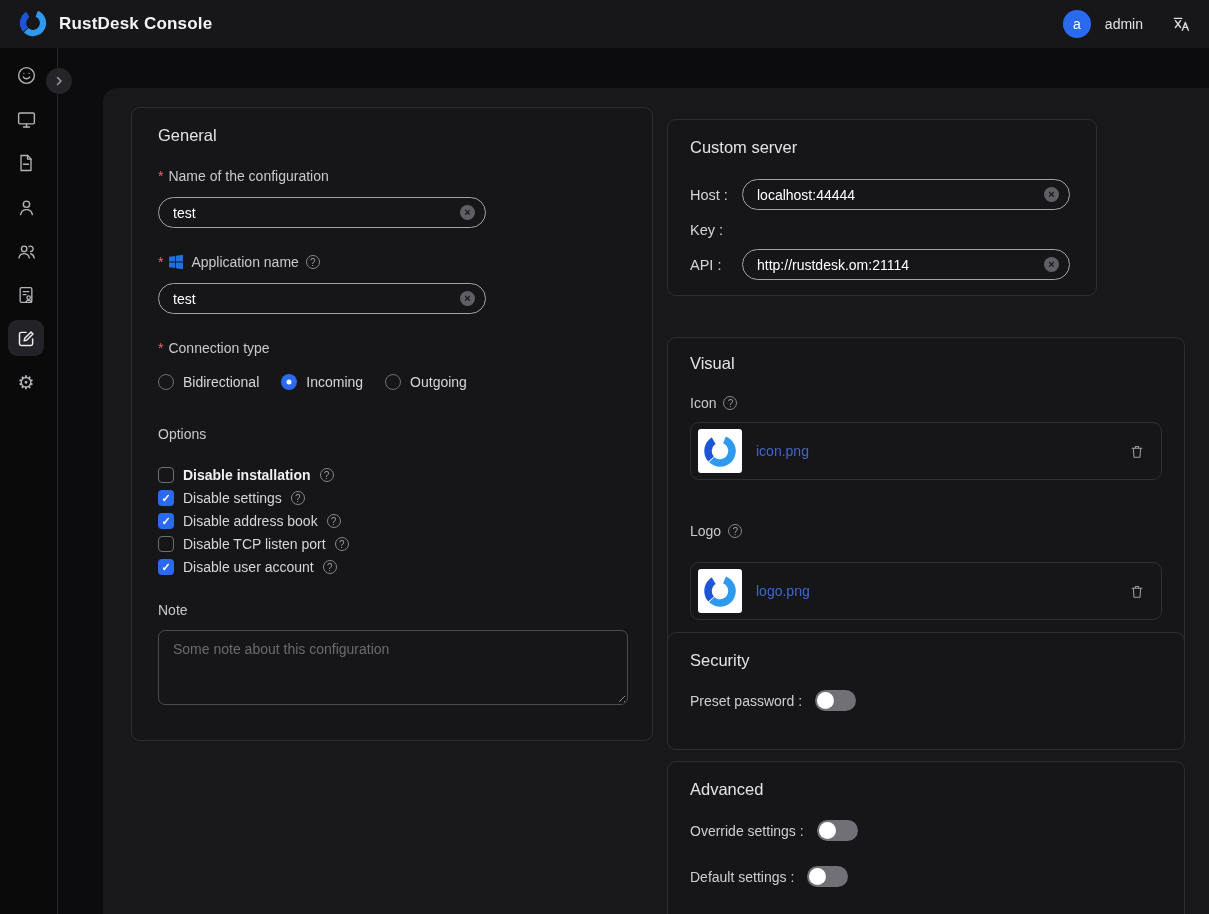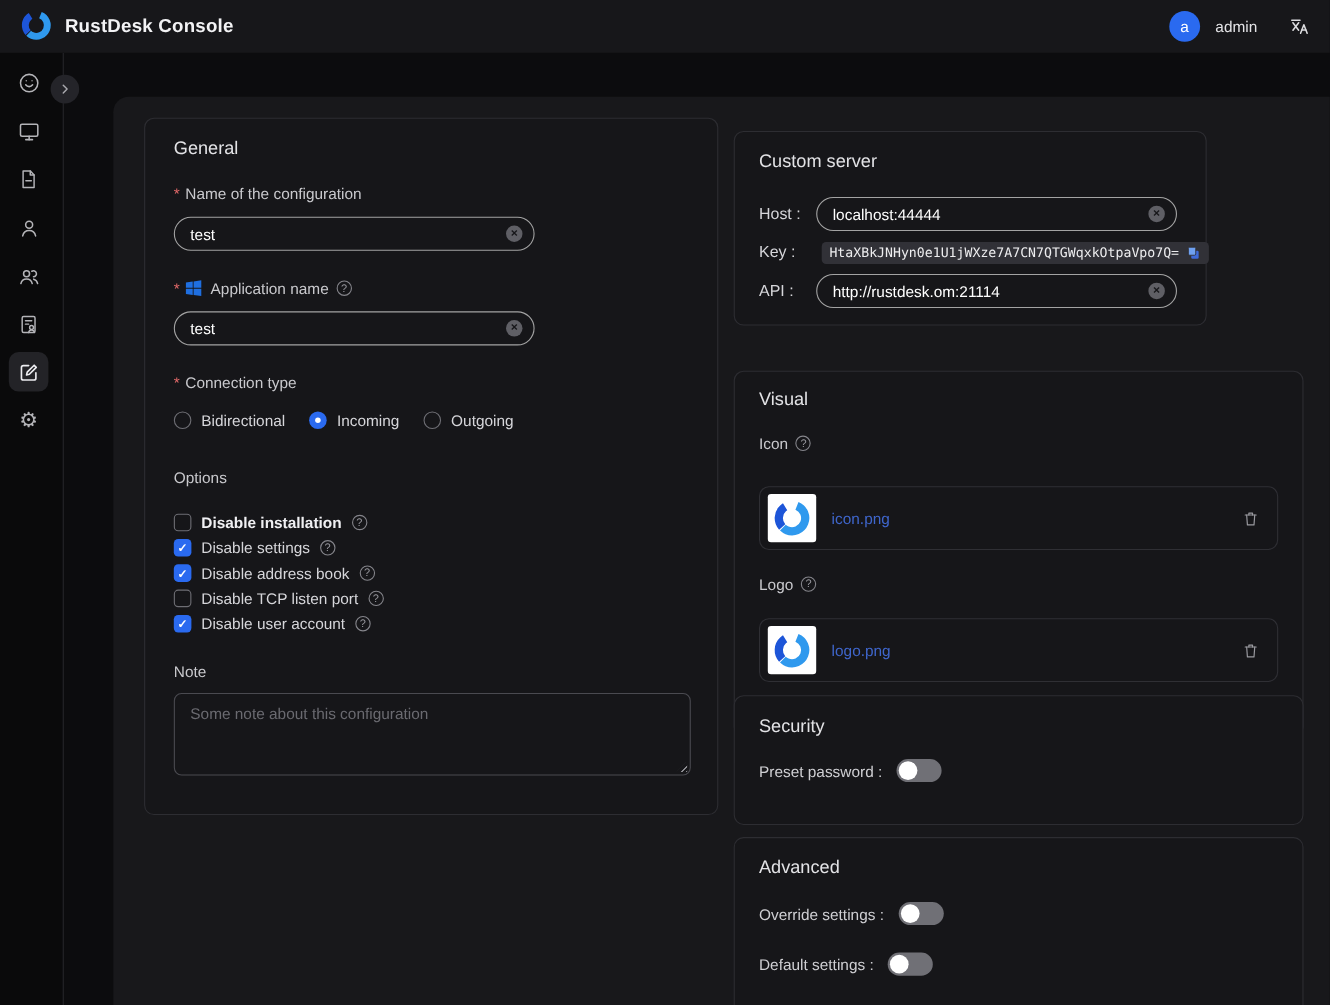--- a/index.html
+++ b/index.html
@@ -282,48 +282,39 @@
   <div class="srv-row" style="top:59px; height:31px;">
     <span class="srv-label">Host :</span>
   </div>
   <div class="text-input" style="left:74px; top:59px; width:328px;">
     <span>localhost:44444</span>
     <span class="clear-icon">×</span>
   </div>
 
   <div class="srv-row" style="top:99px; height:22px;">
     <span class="srv-label">Key :</span>
-    <span class="key-chip" style="margin-left:5px">
-      <span>HtaXBkJNHyn0e1U1jWXze7A7CN7QTGWqxkOtpaVpo7Q=</span>
-      <span class="copy-icon">
-        <svg width="14" height="14" viewBox="0 0 24 24">
-            <rect x="8.5" y="8.5" width="11.5" height="12.5" rx="2" fill="#3f6ad8"></rect>
-            <rect x="4" y="3" width="11.5" height="12.5" rx="2" fill="#6ea0f0" stroke="#313137" stroke-width="1.4"></rect>
-          </svg>
-      </span>
-    </span>
   </div>
 
   <div class="srv-row" style="top:129px; height:31px;">
     <span class="srv-label">API :</span>
   </div>
   <div class="text-input" style="left:74px; top:129px; width:328px;">
     <span>http://rustdesk.om:21114</span>
     <span class="clear-icon">×</span>
   </div>
 </div>
 
 <div class="card" style="left:667px; top:296px; width:518px; height:333px;margin-top:41px;">
   <div class="card-title" style="left:22px; top:16px">Visual</div>
 
   <div class="f-label" style="left:22px; top:57px">
     <span>Icon</span>
     <span class="q-icon">?</span>
   </div>
-  <div class="upload-box" style="top:104px">
+  <div class="upload-box" style="top:84px">
     <span class="thumb">
       <svg width="36" height="36" viewBox="0 0 36 36" fill="none">
         <circle cx="18" cy="18" r="12" stroke="#2f99ee" stroke-width="7.5" stroke-dasharray="42 33.4" transform="rotate(-68 18 18)"></circle>
         <circle cx="18" cy="18" r="12" stroke="#1d55d8" stroke-width="7.5" stroke-dasharray="21 54.4" transform="rotate(138 18 18)"></circle>
       </svg>
     </span>
     <span class="file-link">icon.png</span>
     <span class="trash-btn">
       <svg width="16" height="17" viewBox="0 0 24 24" fill="none" stroke="#9a9aa0" stroke-width="1.6" stroke-linecap="round" stroke-linejoin="round">
           <path d="M4.5 7h15"></path>

